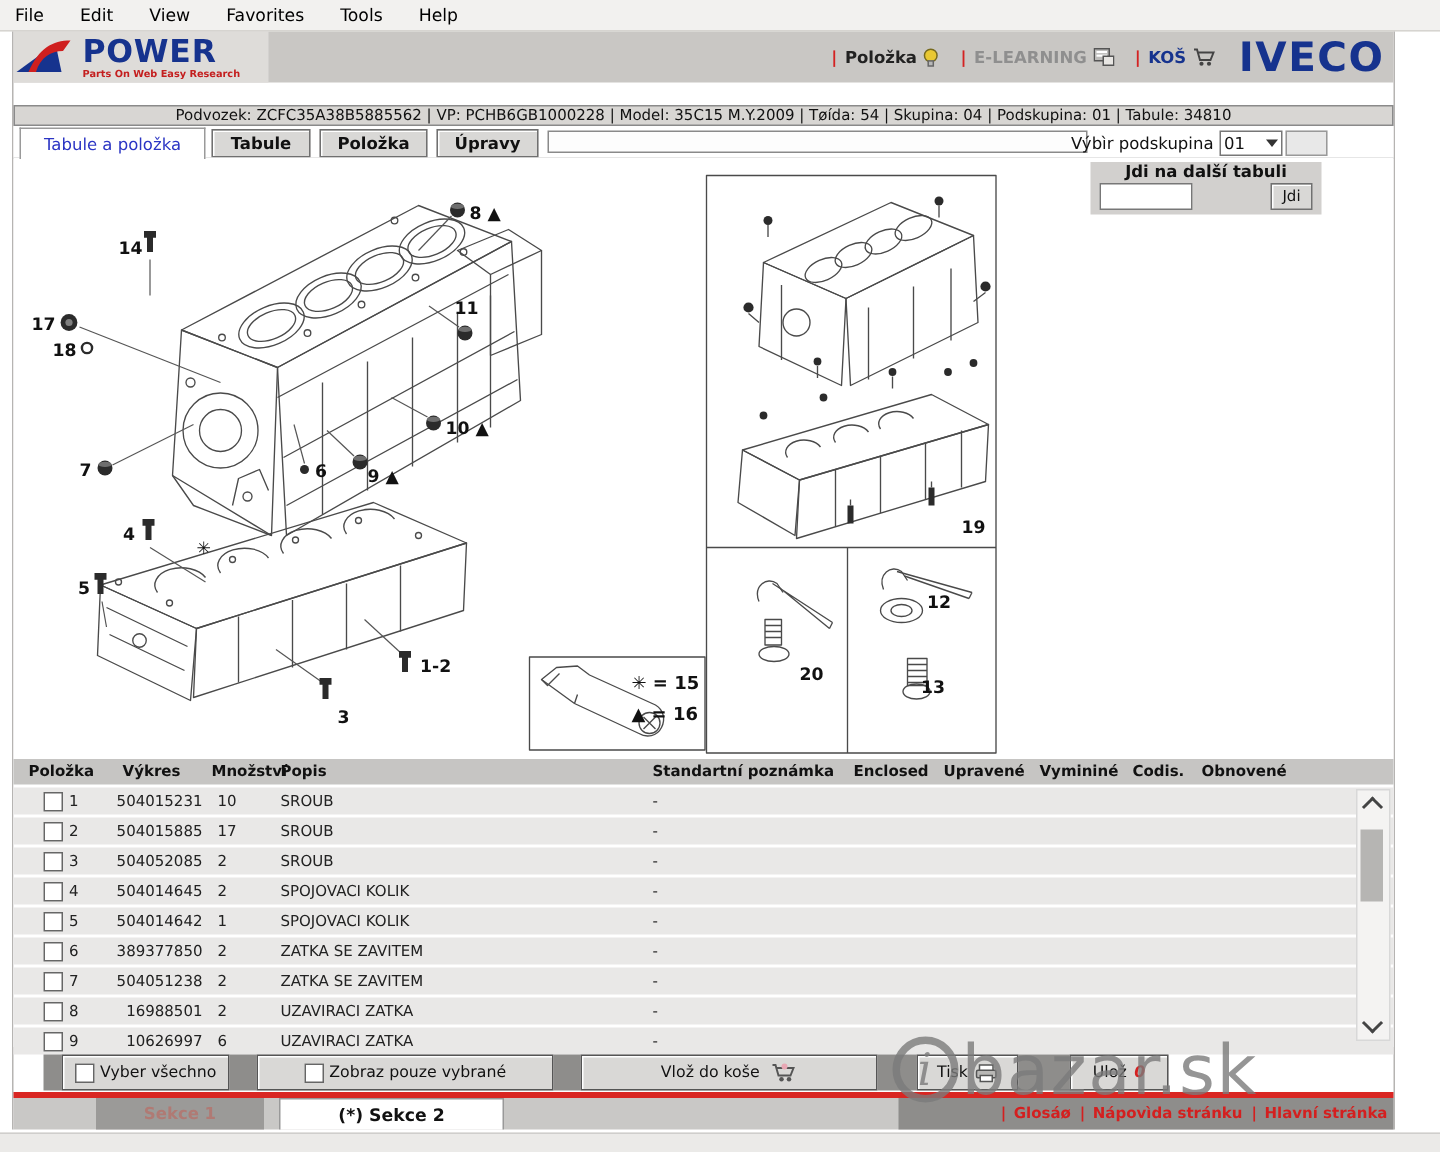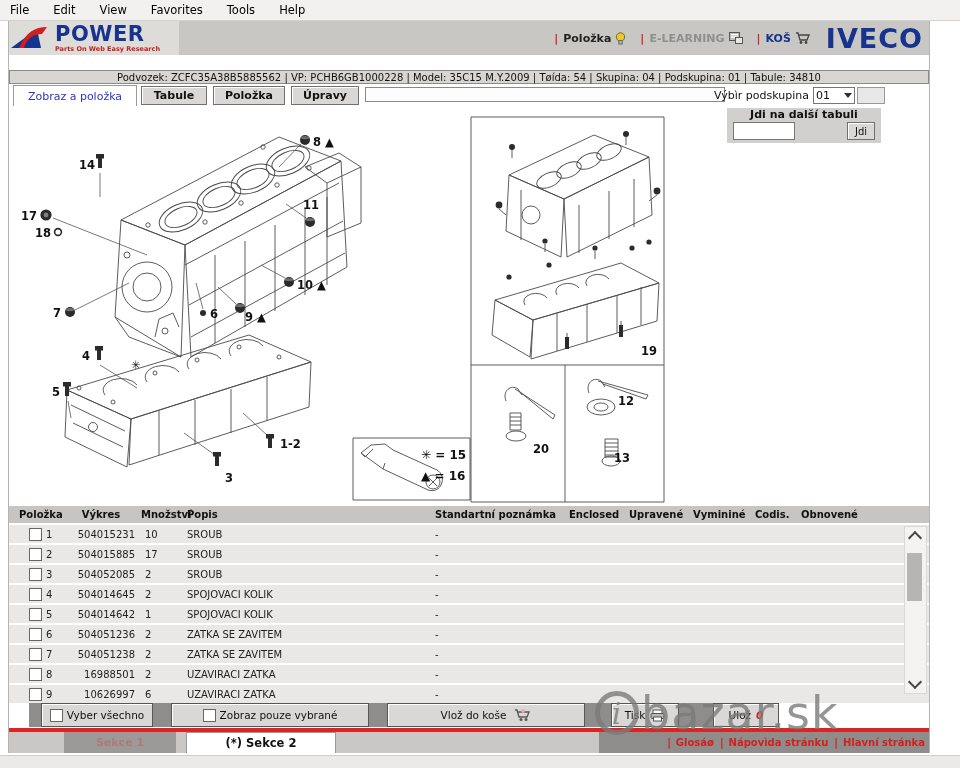--- a/index.html
+++ b/index.html
@@ -156,21 +156,21 @@
               </svg>
           </span>
         </span>
         <span id="brand">IVECO</span>
       </div>
     </div>
 
     <div id="infobar">Podvozek: ZCFC35A38B5885562 | VP: PCHB6GB1000228 | Model: 35C15 M.Y.2009 | Tøída: 54 | Skupina: 04 | Podskupina: 01 | Tabule: 34810</div>
 
     <div id="tabrow">
-      <div id="main-tab">Zobraz a položka</div>
+      <div id="main-tab">Tabule a položka</div>
       <div class="tbtn" id="btn-tabule">Tabule</div>
       <div class="tbtn" id="btn-polozka">Položka</div>
       <div class="tbtn" id="btn-upravy">Úpravy</div>
       <div id="tab-bar-field"></div>
       <div id="subgroup">
         <span class="sg-label">Výbìr podskupina</span>
         <div id="subgroup-select">
           <span>01</span>
           <span class="chev-down"></span>
         </div>
@@ -470,21 +470,21 @@
             <span class="cell c6"></span>
             <span class="cell c7"></span>
             <span class="cell c8"></span>
             <span class="cell c9"></span>
           </div>
           <div class="trow">
             <span class="cell c0">
               <span class="checkbox"></span>
               <span>6</span>
             </span>
-            <span class="cell c1">504051236</span>
+            <span class="cell c1">389377850</span>
             <span class="cell c2">2</span>
             <span class="cell c3">ZATKA SE ZAVITEM</span>
             <span class="cell c4">-</span>
             <span class="cell c5"></span>
             <span class="cell c6"></span>
             <span class="cell c7"></span>
             <span class="cell c8"></span>
             <span class="cell c9"></span>
           </div>
           <div class="trow">

